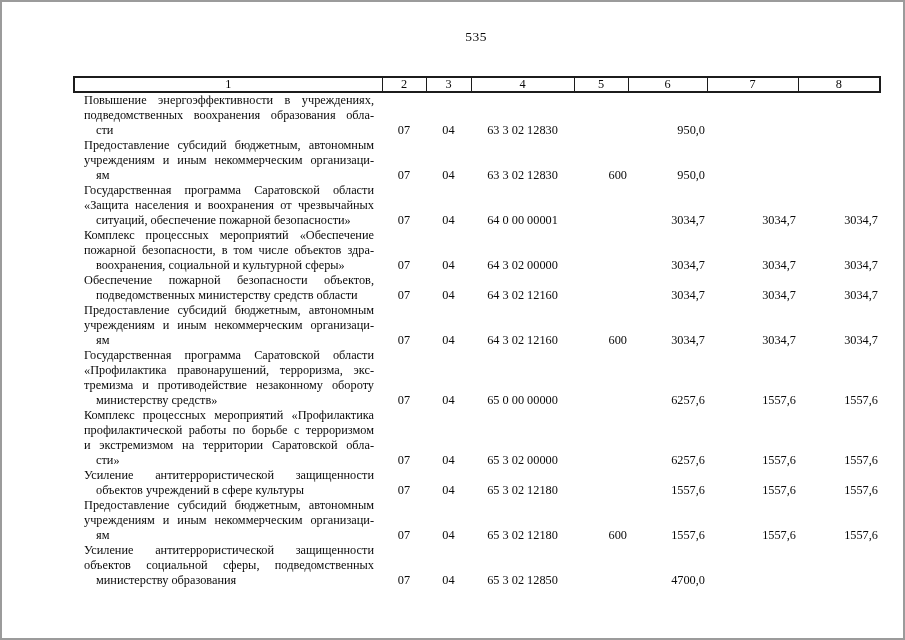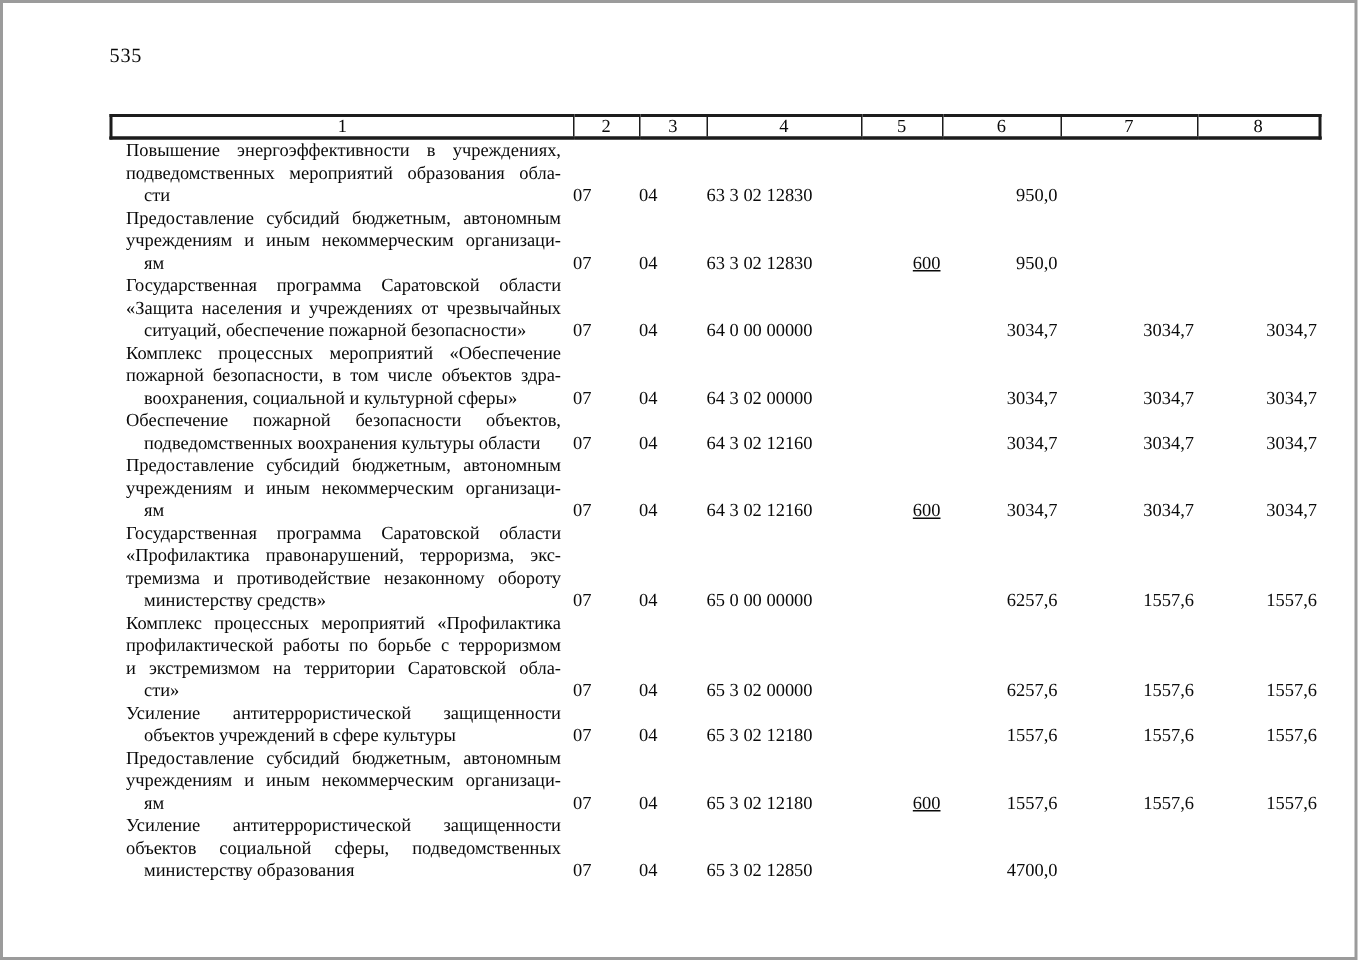--- a/index.html
+++ b/index.html
@@ -12,21 +12,21 @@
     position: relative;
     font-family: "Liberation Serif", "DejaVu Serif", serif;
     color: #0a0a0a;
     overflow: hidden;
   }
   .page-number {
     position: absolute;
     top: 27px;
     left: 71px;
     width: 806px;
-    text-align: left;
+    text-align: center;
     font-size: 13.5px;
     letter-spacing: 0.5px;
   }
   table.budget-table {
     position: absolute;
     top: 74px;
     left: 71px;
     width: 806px;
     border-collapse: collapse;
     table-layout: fixed;
@@ -58,22 +58,22 @@
   thead th:last-child  { border-right-width: 2px; }
 
   tbody td {
     border: none;
     padding: 0;
     vertical-align: bottom;
   }
   td.c1 { padding: 0 8px 0 10px; }
   td.c1 .line { text-align: justify; text-align-last: justify; }
   td.c1 .line.last { text-align-last: left; margin-left: 12px; }
-  td.c2, td.c3, td.c4 { }
-  td.c5 { text-align: right; padding-right: 1px; text-decoration: underline; }
+  td.c2, td.c3, td.c4 { text-align: center; }
+  td.c5 { text-align: right; padding-right: 1px; }
   td.c6, td.c7, td.c8 { text-align: right; padding-right: 2px; }
 </style>
 </head>
 <body>
 
 <div class="page-number">535</div>
 
 <table class="budget-table">
   <colgroup>
     <col class="w1">
@@ -94,21 +94,21 @@
       <th>5</th>
       <th>6</th>
       <th>7</th>
       <th>8</th>
     </tr>
   </thead>
   <tbody id="table-body">
       <tr>
     <td class="c1">
           <div class="line">Повышение энергоэффективности в учреждениях,</div>
-          <div class="line">подведомственных мероприятий образования обла-</div>
+          <div class="line">подведомственных воохранения образования обла-</div>
           <div class="line last">сти</div>
         </td>
     <td class="c2">07</td>
     <td class="c3">04</td>
     <td class="c4">63 3 02 12830</td>
     <td class="c5"></td>
     <td class="c6">950,0</td>
     <td class="c7"></td>
     <td class="c8"></td>
   </tr>
@@ -122,26 +122,26 @@
     <td class="c3">04</td>
     <td class="c4">63 3 02 12830</td>
     <td class="c5">600</td>
     <td class="c6">950,0</td>
     <td class="c7"></td>
     <td class="c8"></td>
   </tr>
       <tr>
     <td class="c1">
           <div class="line">Государственная программа Саратовской области</div>
-          <div class="line">«Защита населения и учреждениях от чрезвычайных</div>
+          <div class="line">«Защита населения и воохранения от чрезвычайных</div>
           <div class="line last">ситуаций, обеспечение пожарной безопасности»</div>
         </td>
     <td class="c2">07</td>
     <td class="c3">04</td>
-    <td class="c4">64 0 00 00000</td>
+    <td class="c4">64 0 00 00001</td>
     <td class="c5"></td>
     <td class="c6">3034,7</td>
     <td class="c7">3034,7</td>
     <td class="c8">3034,7</td>
   </tr>
       <tr>
     <td class="c1">
           <div class="line">Комплекс процессных мероприятий «Обеспечение</div>
           <div class="line">пожарной безопасности, в том числе объектов здра-</div>
           <div class="line last">воохранения, социальной и культурной сферы»</div>
@@ -150,21 +150,21 @@
     <td class="c3">04</td>
     <td class="c4">64 3 02 00000</td>
     <td class="c5"></td>
     <td class="c6">3034,7</td>
     <td class="c7">3034,7</td>
     <td class="c8">3034,7</td>
   </tr>
       <tr>
     <td class="c1">
           <div class="line">Обеспечение пожарной безопасности объектов,</div>
-          <div class="line last">подведомственных воохранения культуры области</div>
+          <div class="line last">подведомственных министерству средств области</div>
         </td>
     <td class="c2">07</td>
     <td class="c3">04</td>
     <td class="c4">64 3 02 12160</td>
     <td class="c5"></td>
     <td class="c6">3034,7</td>
     <td class="c7">3034,7</td>
     <td class="c8">3034,7</td>
   </tr>
       <tr>

